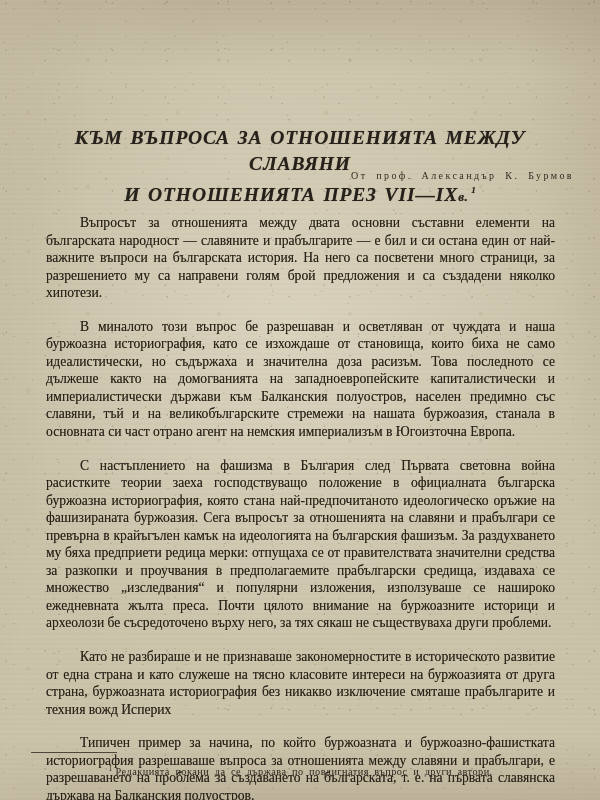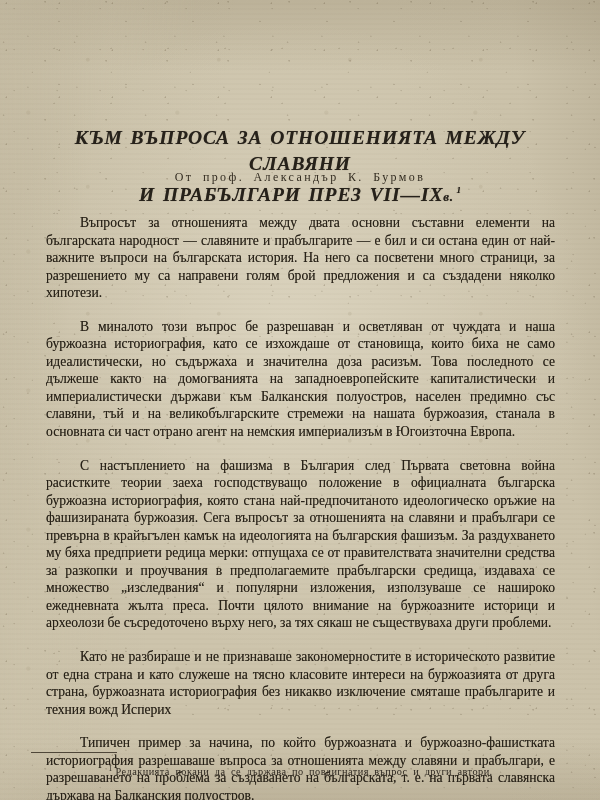--- a/index.html
+++ b/index.html
@@ -102,22 +102,22 @@
     letter-spacing: 0.5px;
     text-transform: none;
   }
 
   
   .byline {
     position: absolute;
     left: 26px;
     top: 170px;
     width: 548px;
-    text-align: center;
-    font-size: 12px;
+    text-align: right;
+    font-size: 10px;
     letter-spacing: 2.4px;
     word-spacing: 4px;
     color: #332c21;
   }
 
   
   .body-block {
     position: absolute;
     left: 30px;
     top: 198px;
@@ -167,21 +167,21 @@
 </head>
 <body>
 
 <div id="page">
 
   <div class="sheet">
 
     <h1 class="title">
       <span>КЪМ ВЪПРОСА ЗА ОТНОШЕНИЯТА МЕЖДУ СЛАВЯНИ</span>
       <span class="ln2">
-        <span>И ПРАБЪЛГАРИ ПРЕЗ VII—IX</span><span class="vsmall">в.</span><sup>1</sup>
+        <span>И ОТНОШЕНИЯТА ПРЕЗ VII—IX</span><span class="vsmall">в.</span><sup>1</sup>
       </span>
     </h1>
 
     <div class="byline">От проф. Александър К. Бурмов</div>
 
     <div class="body-block">
       <p class="para">Въпросът за отношенията между двата основни съставни елементи на българската народност — славяните и прабългарите — е бил и си остана един от най-важните въпроси на българската история. На него са посветени много страници, за разрешението му са направени голям брой предложения и са създадени няколко хипотези.</p>
       <p class="para">В миналото този въпрос бе разрешаван и осветляван от чуждата и наша буржоазна историография, като се изхождаше от становища, които биха не само идеалистически, но съдържаха и значителна доза расизъм. Това последното се дължеше както на домогванията на западноевропейските капиталистически и империалистически държави към Балканския полуостров, населен предимно със славяни, тъй и на великобългарските стремежи на нашата буржоазия, станала в основната си част отрано агент на немския империализъм в Югоизточна Европа.</p>
       <p class="para">С настъплението на фашизма в България след Първата световна война расистките теории заеха господствуващо положение в официалната българска буржоазна историография, която стана най-предпочитаното идеологическо оръжие на фашизираната буржоазия. Сега въпросът за отношенията на славяни и прабългари се превърна в крайъгълен камък на идеологията на българския фашизъм. За раздухването му бяха предприети редица мерки: отпущаха се от правителствата значителни средства за разкопки и проучвания в предполагаемите прабългарски средища, издаваха се множество „изследвания“ и популярни изложения, използуваше се нашироко ежедневната жълта преса. Почти цялото внимание на буржоазните историци и археолози бе съсредоточено върху него, за тях сякаш не съществуваха други проблеми.</p>
       <p class="para">Като не разбираше и не признаваше закономерностите в историческото развитие от една страна и като служеше на тясно класовите интереси на буржоазията от друга страна, буржоазната историография без никакво изключение смяташе прабългарите и техния вожд Исперих</p>

